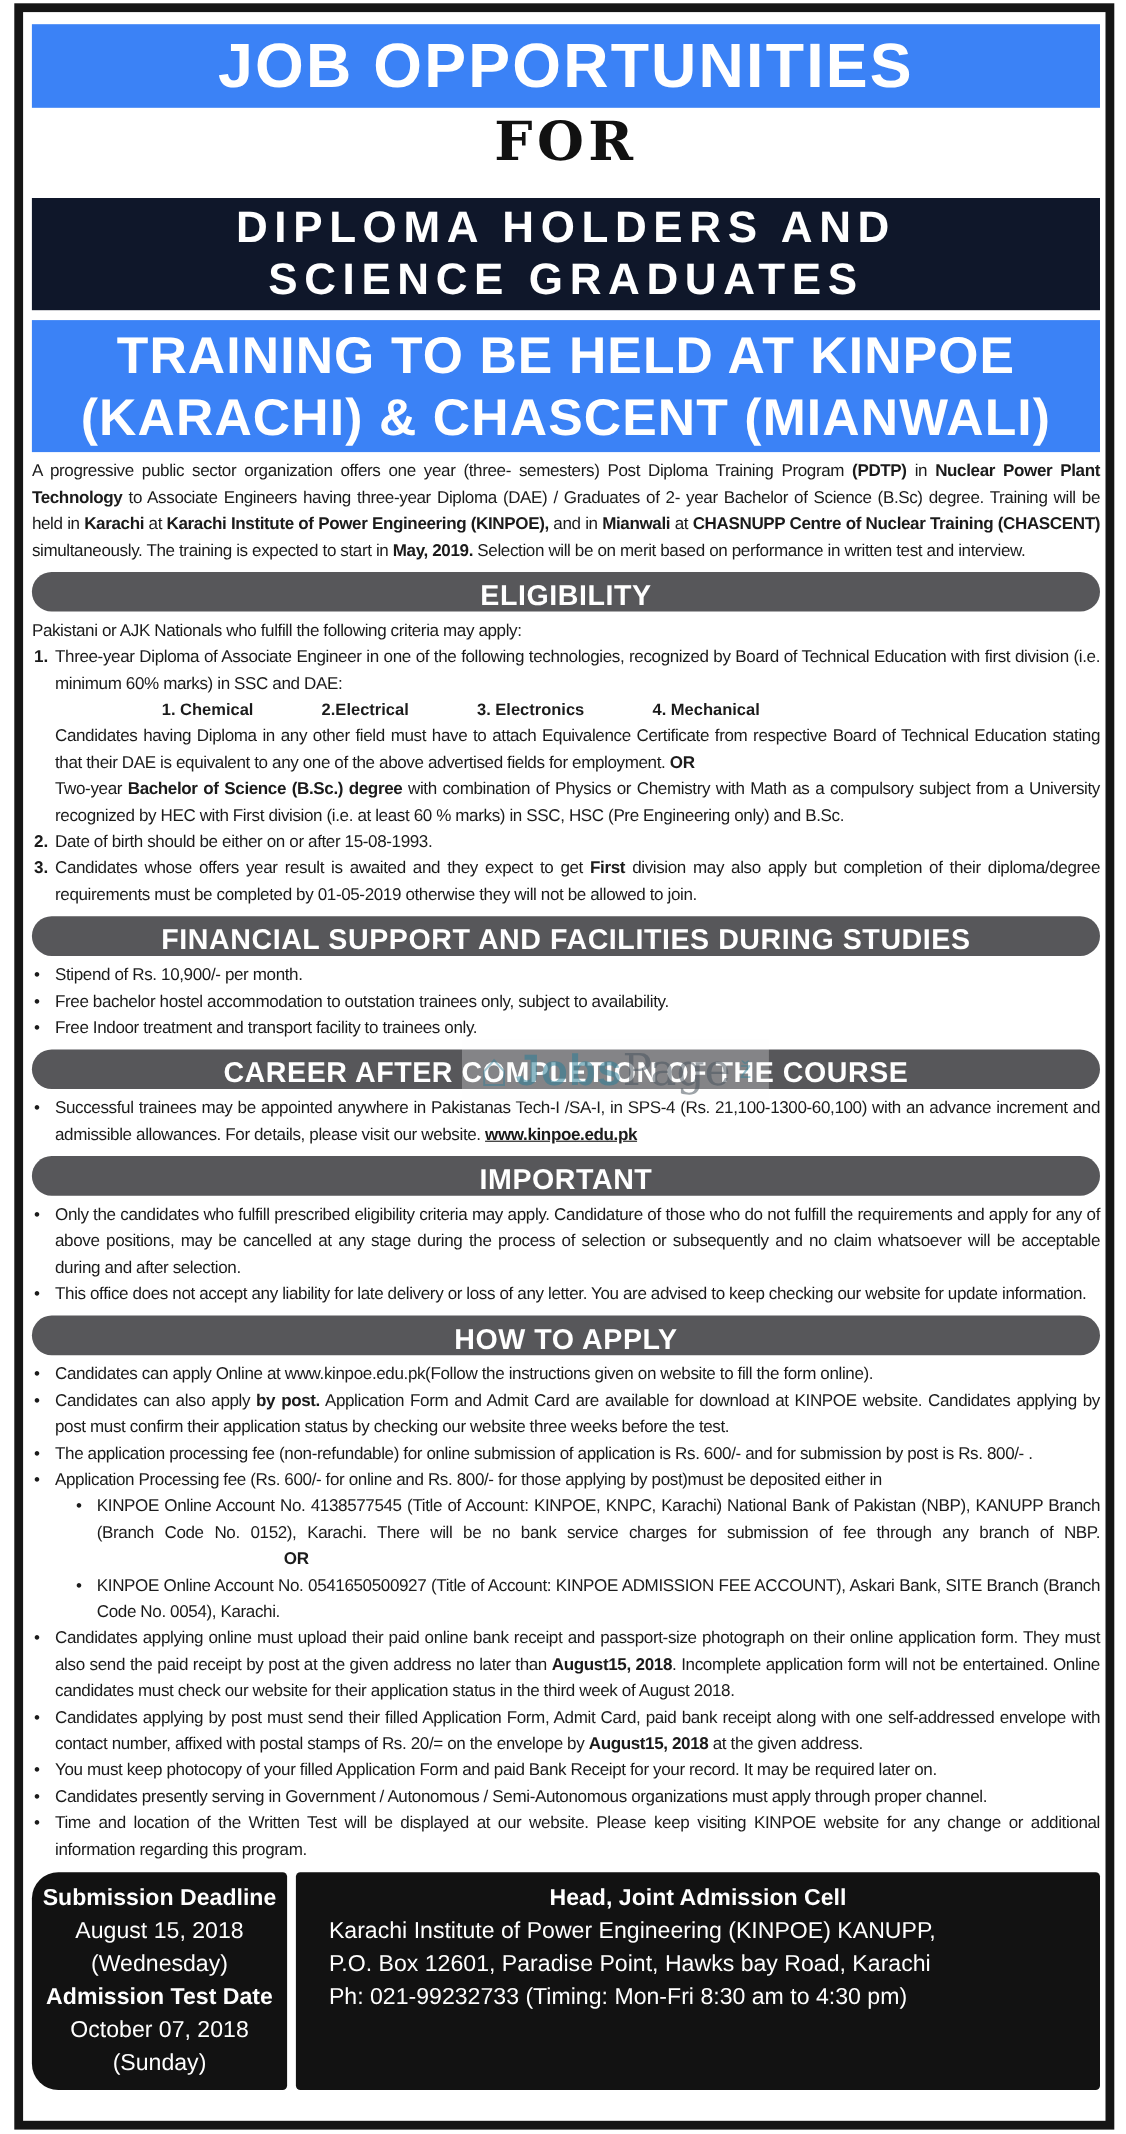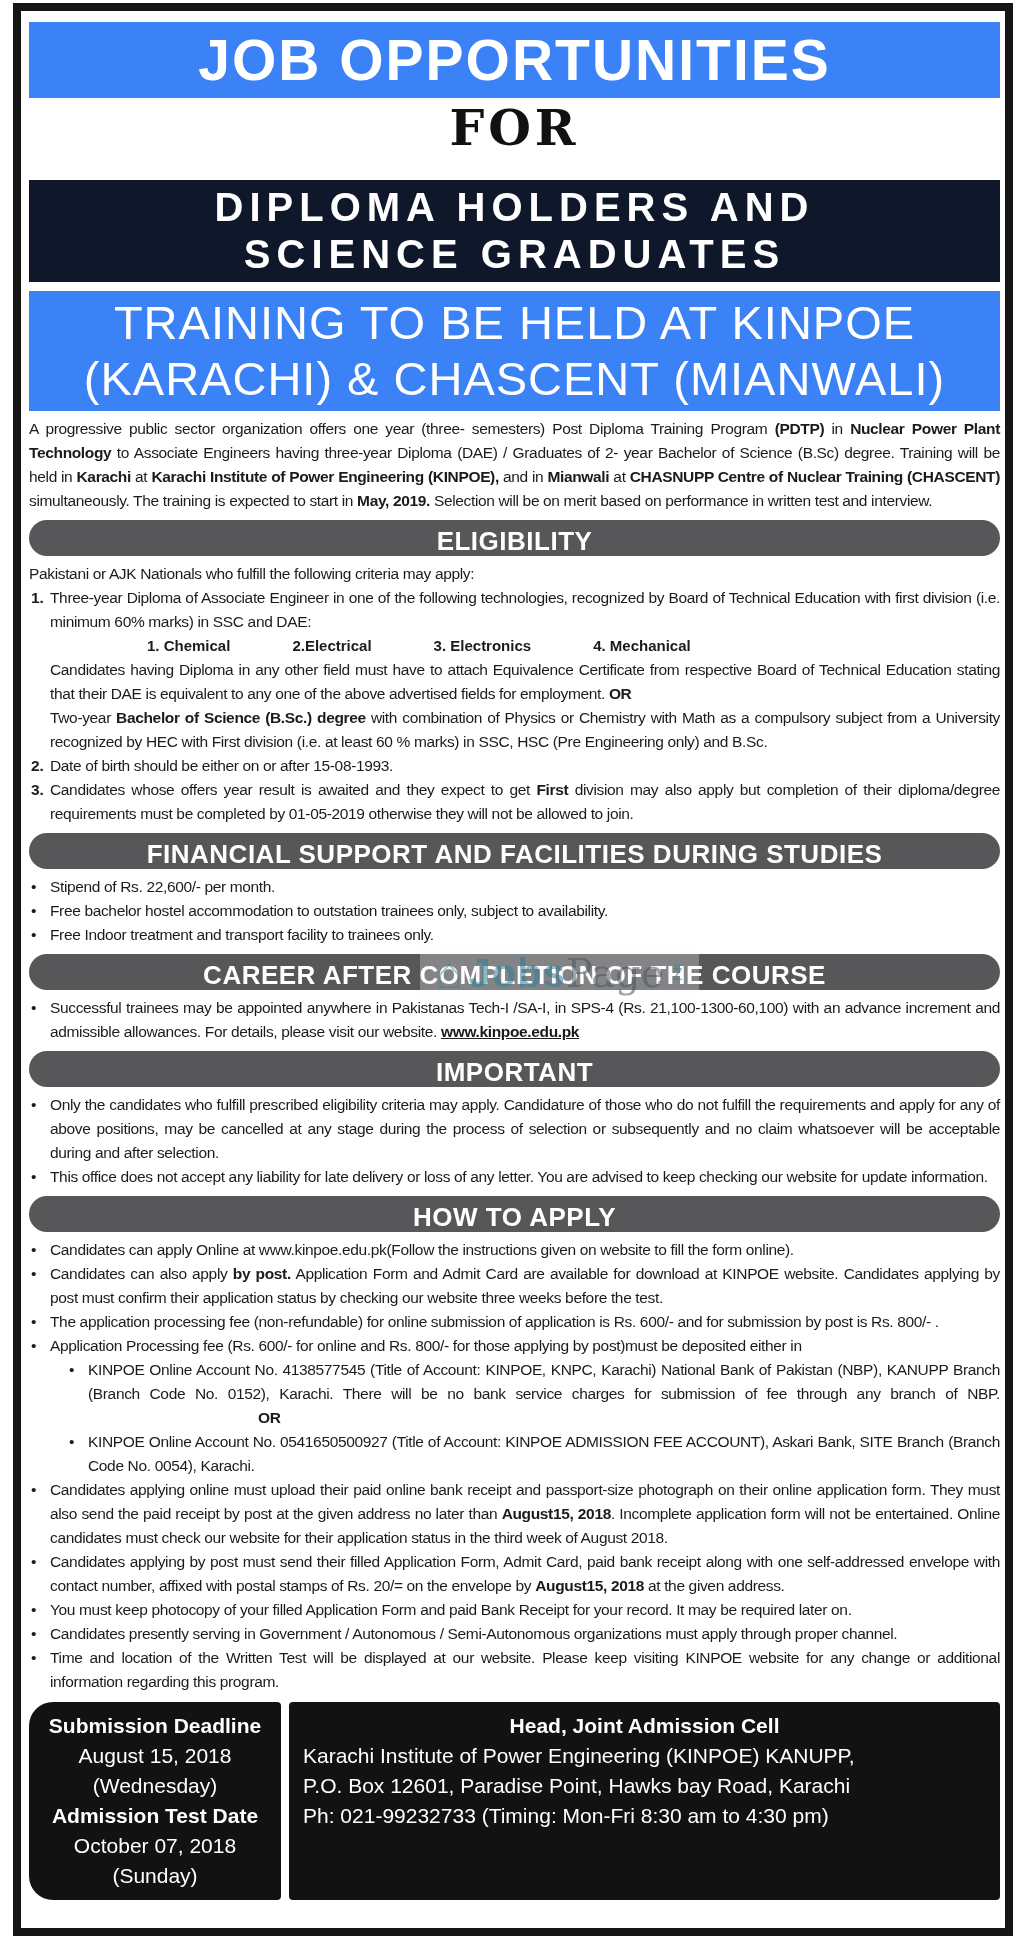--- a/index.html
+++ b/index.html
@@ -17,21 +17,21 @@
   .bar-black { background:#3b82f6; color:#fff; text-align:center; }
   .main-title { height:76px; line-height:76px; font-size:57px; font-weight:bold; letter-spacing:2px; }
   .for-word {
     font-family:"DejaVu Serif", serif; font-weight:bold; font-size:49px;
     text-align:center; line-height:56px; margin:2px 0 2px 0; letter-spacing:4px; color:#111;
   }
   .audience-band {
     background:#0f172a; color:#fff; text-align:center; font-weight:bold;
     font-size:40px; line-height:47px; letter-spacing:6px; padding:4px 0; margin-bottom:9px;margin-top:24px;
   }
-  .venue-band { font-weight:normal; font-size:47px; line-height:56px; padding:4px 11px; letter-spacing:1px; }
+  .venue-band { font-weight:bold; font-size:47px; line-height:56px; padding:4px 11px; letter-spacing:1px; }
 
   .para { font-size:15.5px; line-height:24px; text-align:justify; letter-spacing:-0.35px; margin-top:6px; }
   .b { font-weight:bold; }
   .u { text-decoration:underline; }
   .gp { display:inline-block; margin-left:170px; }
 
   .sec-bar {
     background:#57575a; border-radius:24px; color:#fff; text-align:center;
     font-weight:bold; font-size:26px; height:36px; line-height:42px;
     letter-spacing:0.5px; margin:7px 0 6px 0;
@@ -42,24 +42,24 @@
   .li .mk.dot { font-weight:normal; }
   .li.sub { padding-left:59px; }
   .li.sub .mk { left:40px; }
   .cont { padding-left:21px; }
 
   .tech-row { display:flex; padding-left:118px; gap:62px; font-weight:bold; font-size:15px; line-height:24px; }
 
   .footer { display:flex; gap:8px; margin-top:8px; }
   .fbox { background:#121212; color:#fff; box-sizing:border-box; }
   .fbox.left {
-    width:252px; border-radius:24px 4px 4px 24px; text-align:center;
+    width:232px; border-radius:24px 4px 4px 24px; text-align:center;
     padding:9px 4px; font-size:21px; line-height:30px;
   }
-  .fbox.right { flex:1; border-radius:4px; padding:9px 14px; font-size:21px; line-height:30px; }
+  .fbox.right { flex:1; border-radius:4px; padding:9px 30px; font-size:21px; line-height:30px; }
   .fbox .ttl { font-weight:bold; }
   .fbox.right .ttl { text-align:center; }
 
   .wm {
     position:absolute; top:944px; left:420px; z-index:5; padding:4px 16px;
     background:rgba(250,253,253,0.28); display:flex; align-items:center;
     font-size:40px; pointer-events:none;
   }
   .wm .house { color:rgba(45,125,150,0.45); font-size:44px; margin-right:6px; }
   .wm .jobs { color:rgba(45,125,150,0.55); font-weight:bold; letter-spacing:1px; }
@@ -117,21 +117,21 @@
       <span class="mk">3.</span>
       <div><span>Candidates whose offers year result is awaited and they expect to get </span><span class="b">First</span><span> division may also apply but completion of their diploma/degree requirements must be completed by 01-05-2019 otherwise they will not be allowed to join.</span></div>
     </div>
 
     <div class="sec-bar">
       <span>FINANCIAL SUPPORT AND FACILITIES DURING STUDIES</span>
     </div>
 
     <div class="li">
       <span class="mk dot">•</span>
-      <div><span>Stipend of Rs. 22,600/- per month.</span></div>
+      <div><span>Stipend of Rs. 10,900/- per month.</span></div>
     </div>
     <div class="li">
       <span class="mk dot">•</span>
       <div><span>Free bachelor hostel accommodation to outstation trainees only, subject to availability.</span></div>
     </div>
     <div class="li">
       <span class="mk dot">•</span>
       <div><span>Free Indoor treatment and transport facility to trainees only.</span></div>
     </div>
 

